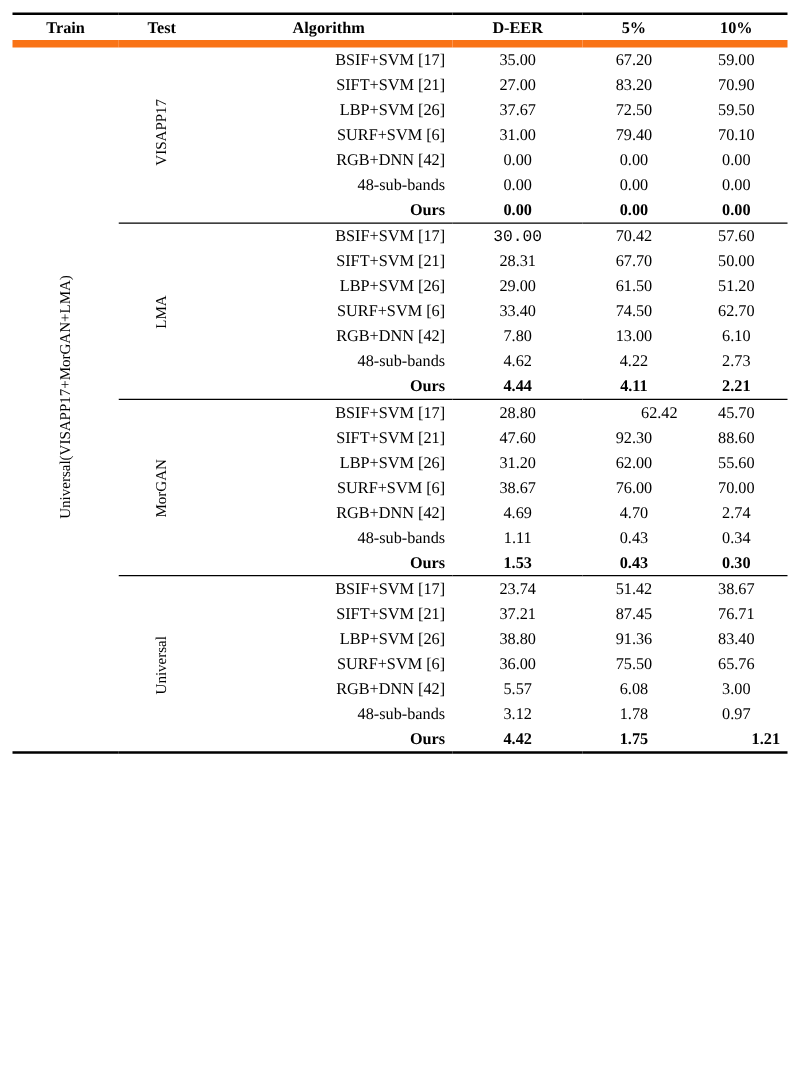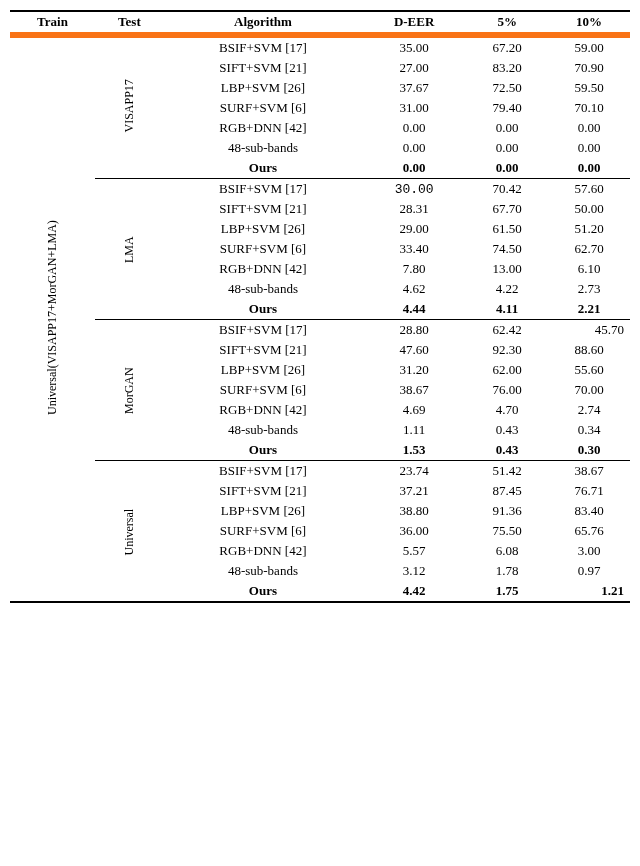--- a/index.html
+++ b/index.html
@@ -19,21 +19,21 @@
       border-collapse: collapse;
     }
     th, td {
       padding: 2px 6px;
       text-align: center;
     }
     th {
       font-weight: bold;
     }
     td.left {
-      text-align: center;
+      text-align: right;
     }
     .border-top-thick {
       border-top: 2px solid #000;
     }
     .border-bottom-thin {
       border-bottom: 6px solid #f97316;
     }
     .bold { font-weight: bold; }
     .rotated-cell {
       writing-mode: vertical-rl;
@@ -145,22 +145,22 @@
         <tr>
           <td class="left bold">Ours</td>
           <td class="bold">4.44</td>
           <td class="bold">4.11</td>
           <td class="bold">2.21</td>
         </tr>
         <tr>
           <td rowspan="7" class="rotated-cell" style="border-top: 1px solid rgb(0, 0, 0);">MorGAN</td>
           <td class="left" style="border-top: 1px solid rgb(0, 0, 0);">BSIF+SVM  [17]</td>
           <td style="border-top: 1px solid rgb(0, 0, 0);">28.80</td>
-          <td style="border-top: 1px solid rgb(0, 0, 0);">62.42</td>
-          <td style="border-top: 1px solid rgb(0, 0, 0); text-align: right;">45.70</td>
+          <td style="border-top: 1px solid rgb(0, 0, 0); text-align: right;">62.42</td>
+          <td style="border-top: 1px solid rgb(0, 0, 0);">45.70</td>
         </tr>
         <tr>
           <td class="left">SIFT+SVM  [21]</td>
           <td>47.60</td>
           <td>92.30</td>
           <td>88.60</td>
         </tr>
         <tr>
           <td class="left">LBP+SVM  [26]</td>
           <td>31.20</td>

